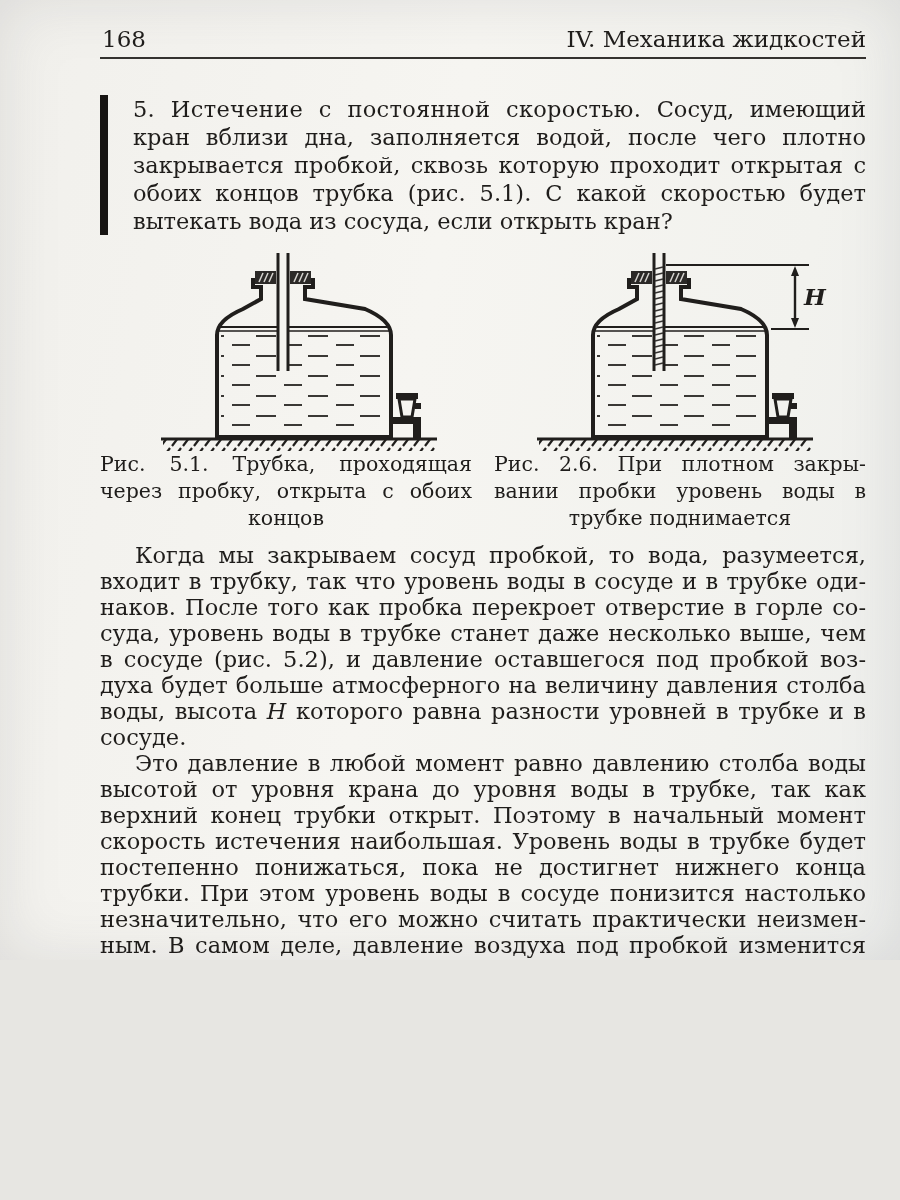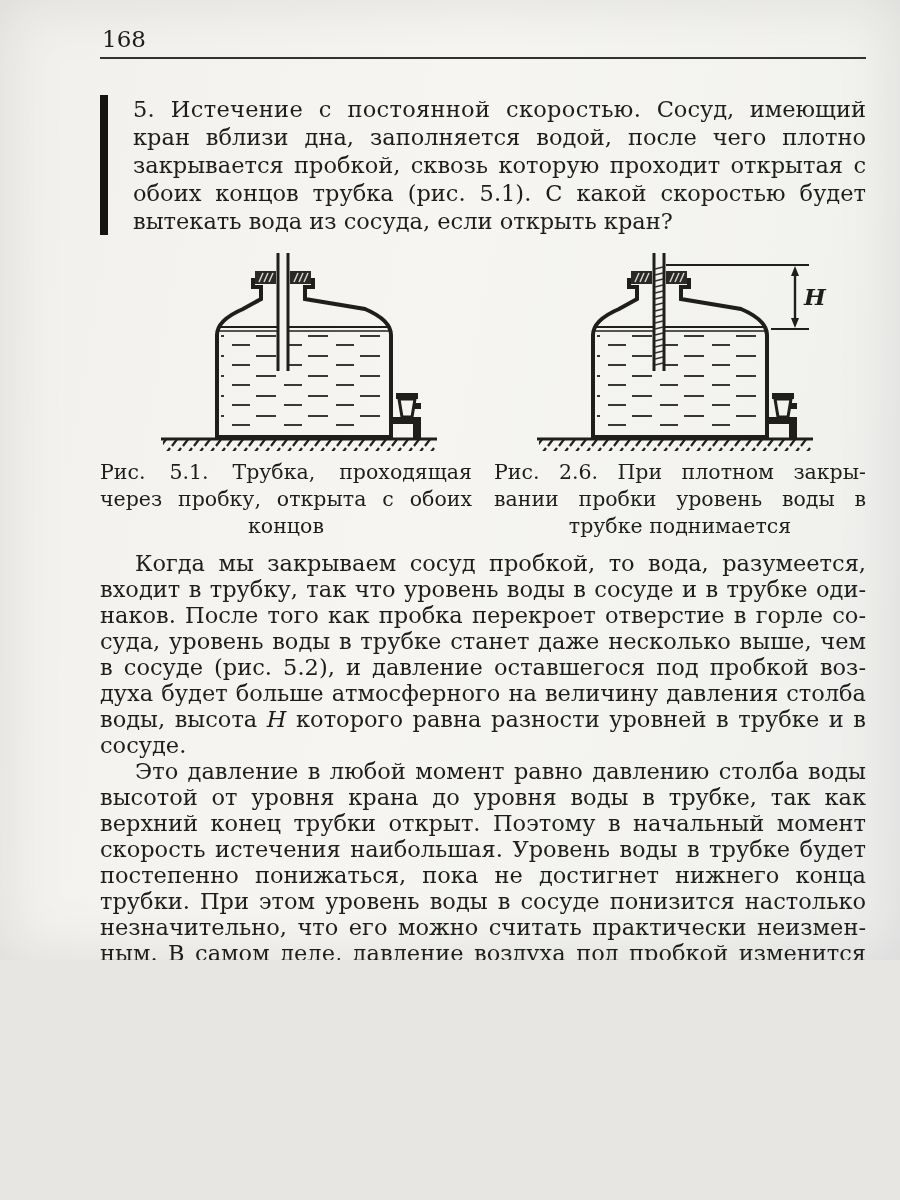--- a/index.html
+++ b/index.html
@@ -16,33 +16,34 @@
   .headrule{border-top:2.5px solid #34322f;margin-bottom:36px;}
   .problem{border-left:8px solid #171513;padding-left:25px;
     font-size:22.5px;line-height:28px;text-align:justify;hyphens:manual;}
   .problem p{margin:0;}
   .seg-b{font-weight:normal;letter-spacing:.3px;}
   .seg-i{font-style:italic;}
   .figures{display:flex;justify-content:space-between;margin-top:16px;}
   figure{margin:0;width:372px;display:flex;flex-direction:column;align-items:center;}
   figure svg{width:310px;height:200px;display:block;}
   .fig1-svg{margin-left:36px;}
-  figcaption{margin-top:8px;width:100%;font-size:20.5px;line-height:27px;
+  figcaption{margin-top:0;width:100%;font-size:20.5px;line-height:27px;
     text-align:justify;text-align-last:center;-moz-text-align-last:center;hyphens:manual;}
   .bodytext{margin-top:10px;font-size:22.5px;line-height:26px;text-align:justify;hyphens:manual;}
   .bodytext p{margin:0;text-indent:35px;}
   .ink{stroke:#201e1c;fill:none;}
 </style>
 </head>
 <body>
 
 <div class="page">
 
   <header class="pagehead">
     <span>168</span>
+    <span>IV. Механика жидкостей</span>
   </header>
   <div class="headrule"></div>
 
   <section class="problem">
       <p><span class="seg-b">5. Истечение с постоянной скоростью.</span><span> Сосуд, имею­щий кран вблизи дна, заполняется водой, после чего плотно закрывается пробкой, сквозь которую проходит открытая с обоих концов трубка (рис. 5.1). С какой скоростью будет вытекать вода из сосуда, если открыть кран?</span></p>
     </section>
 
   <section class="figures">
 
     <figure>

